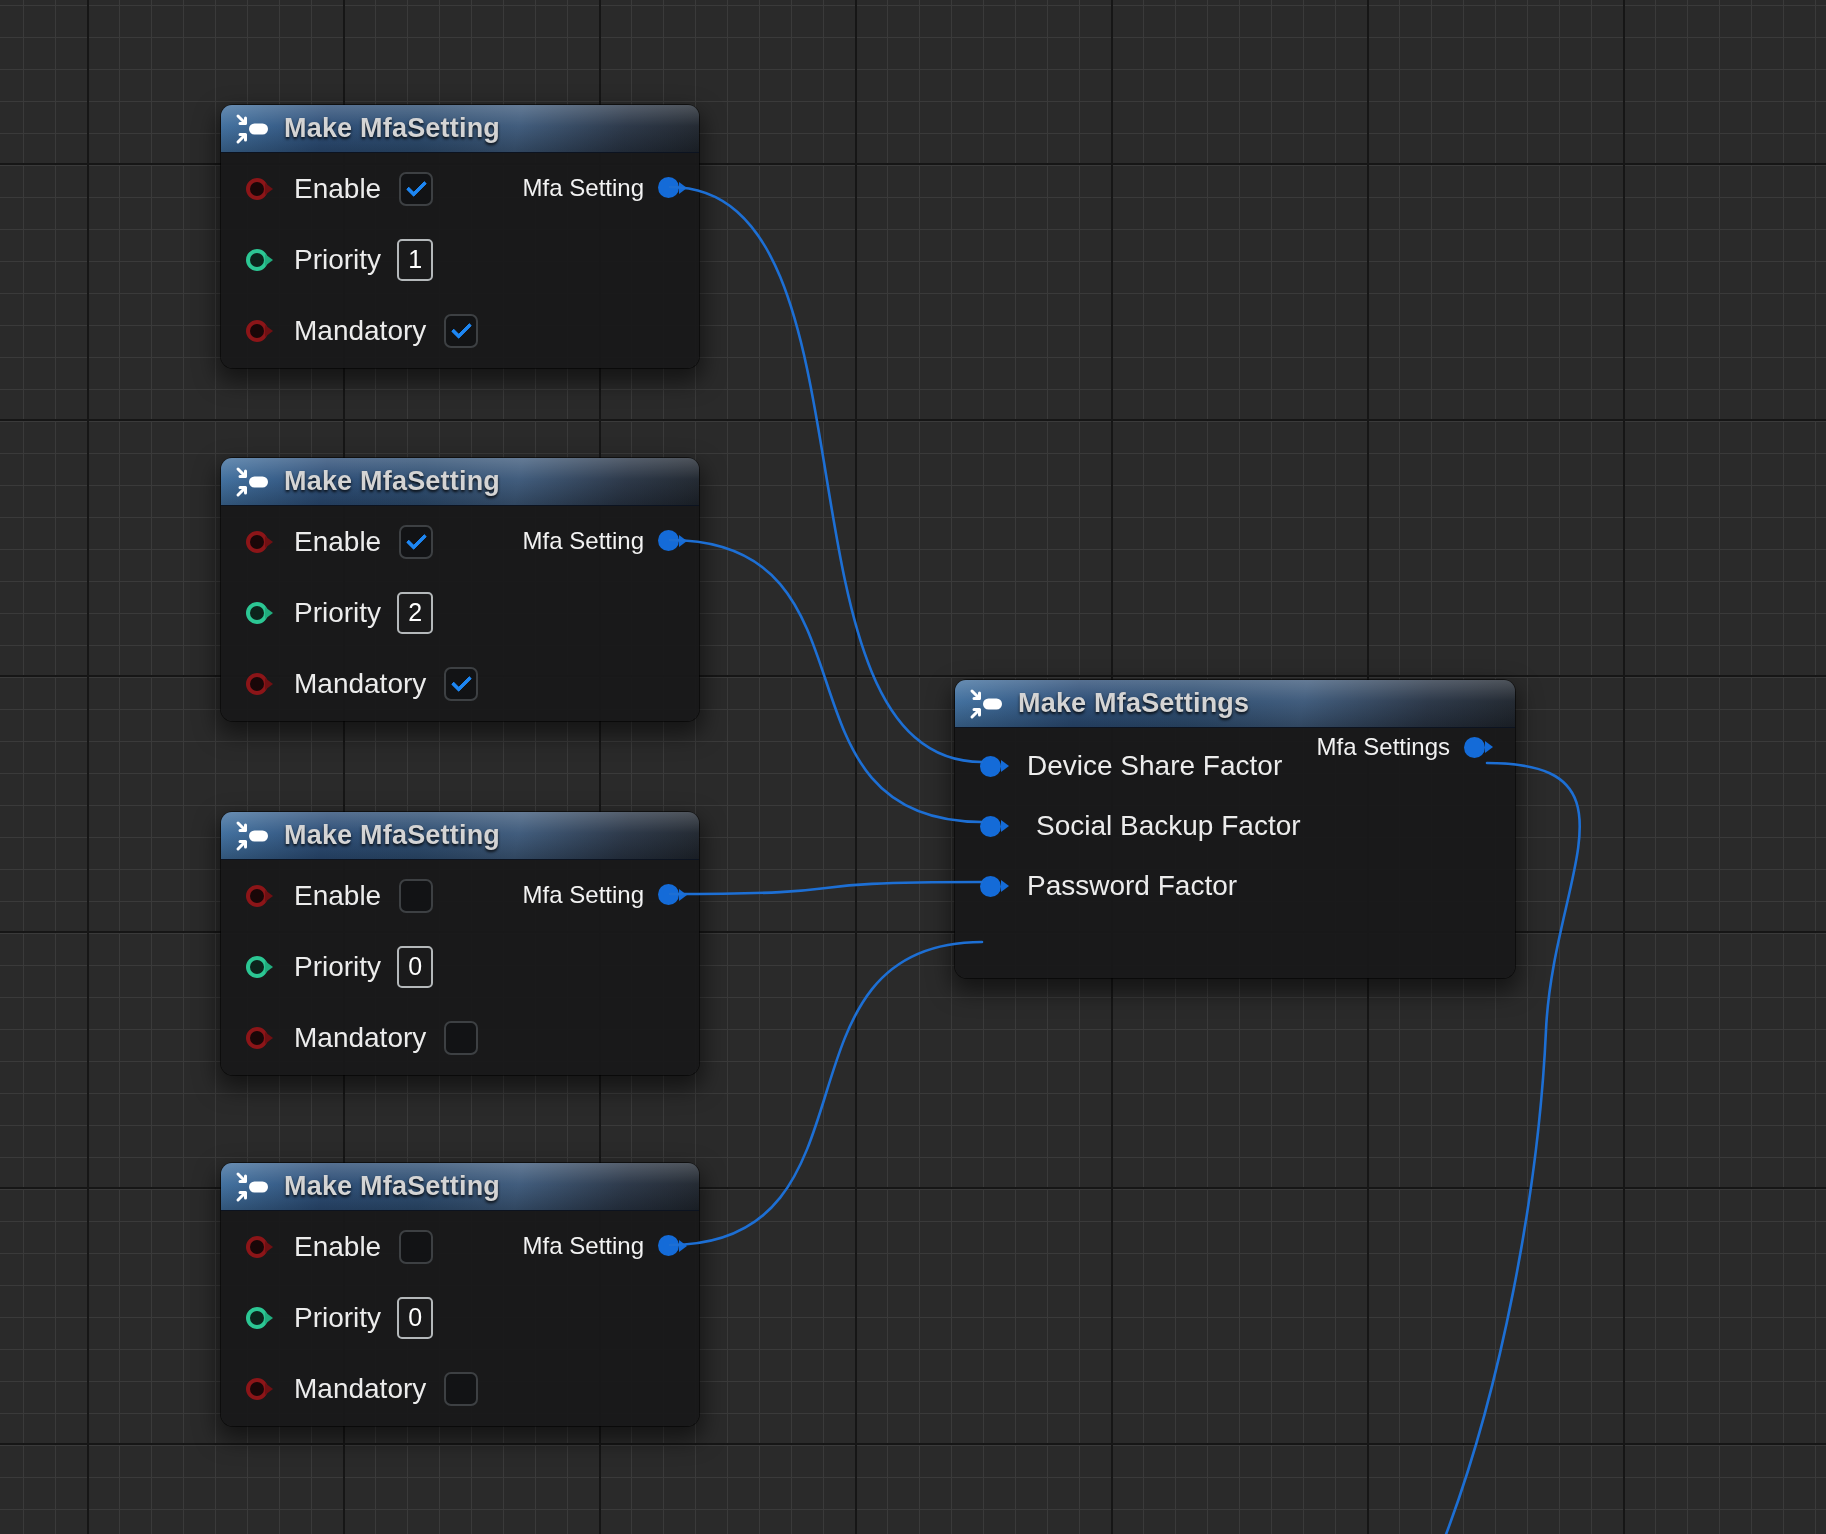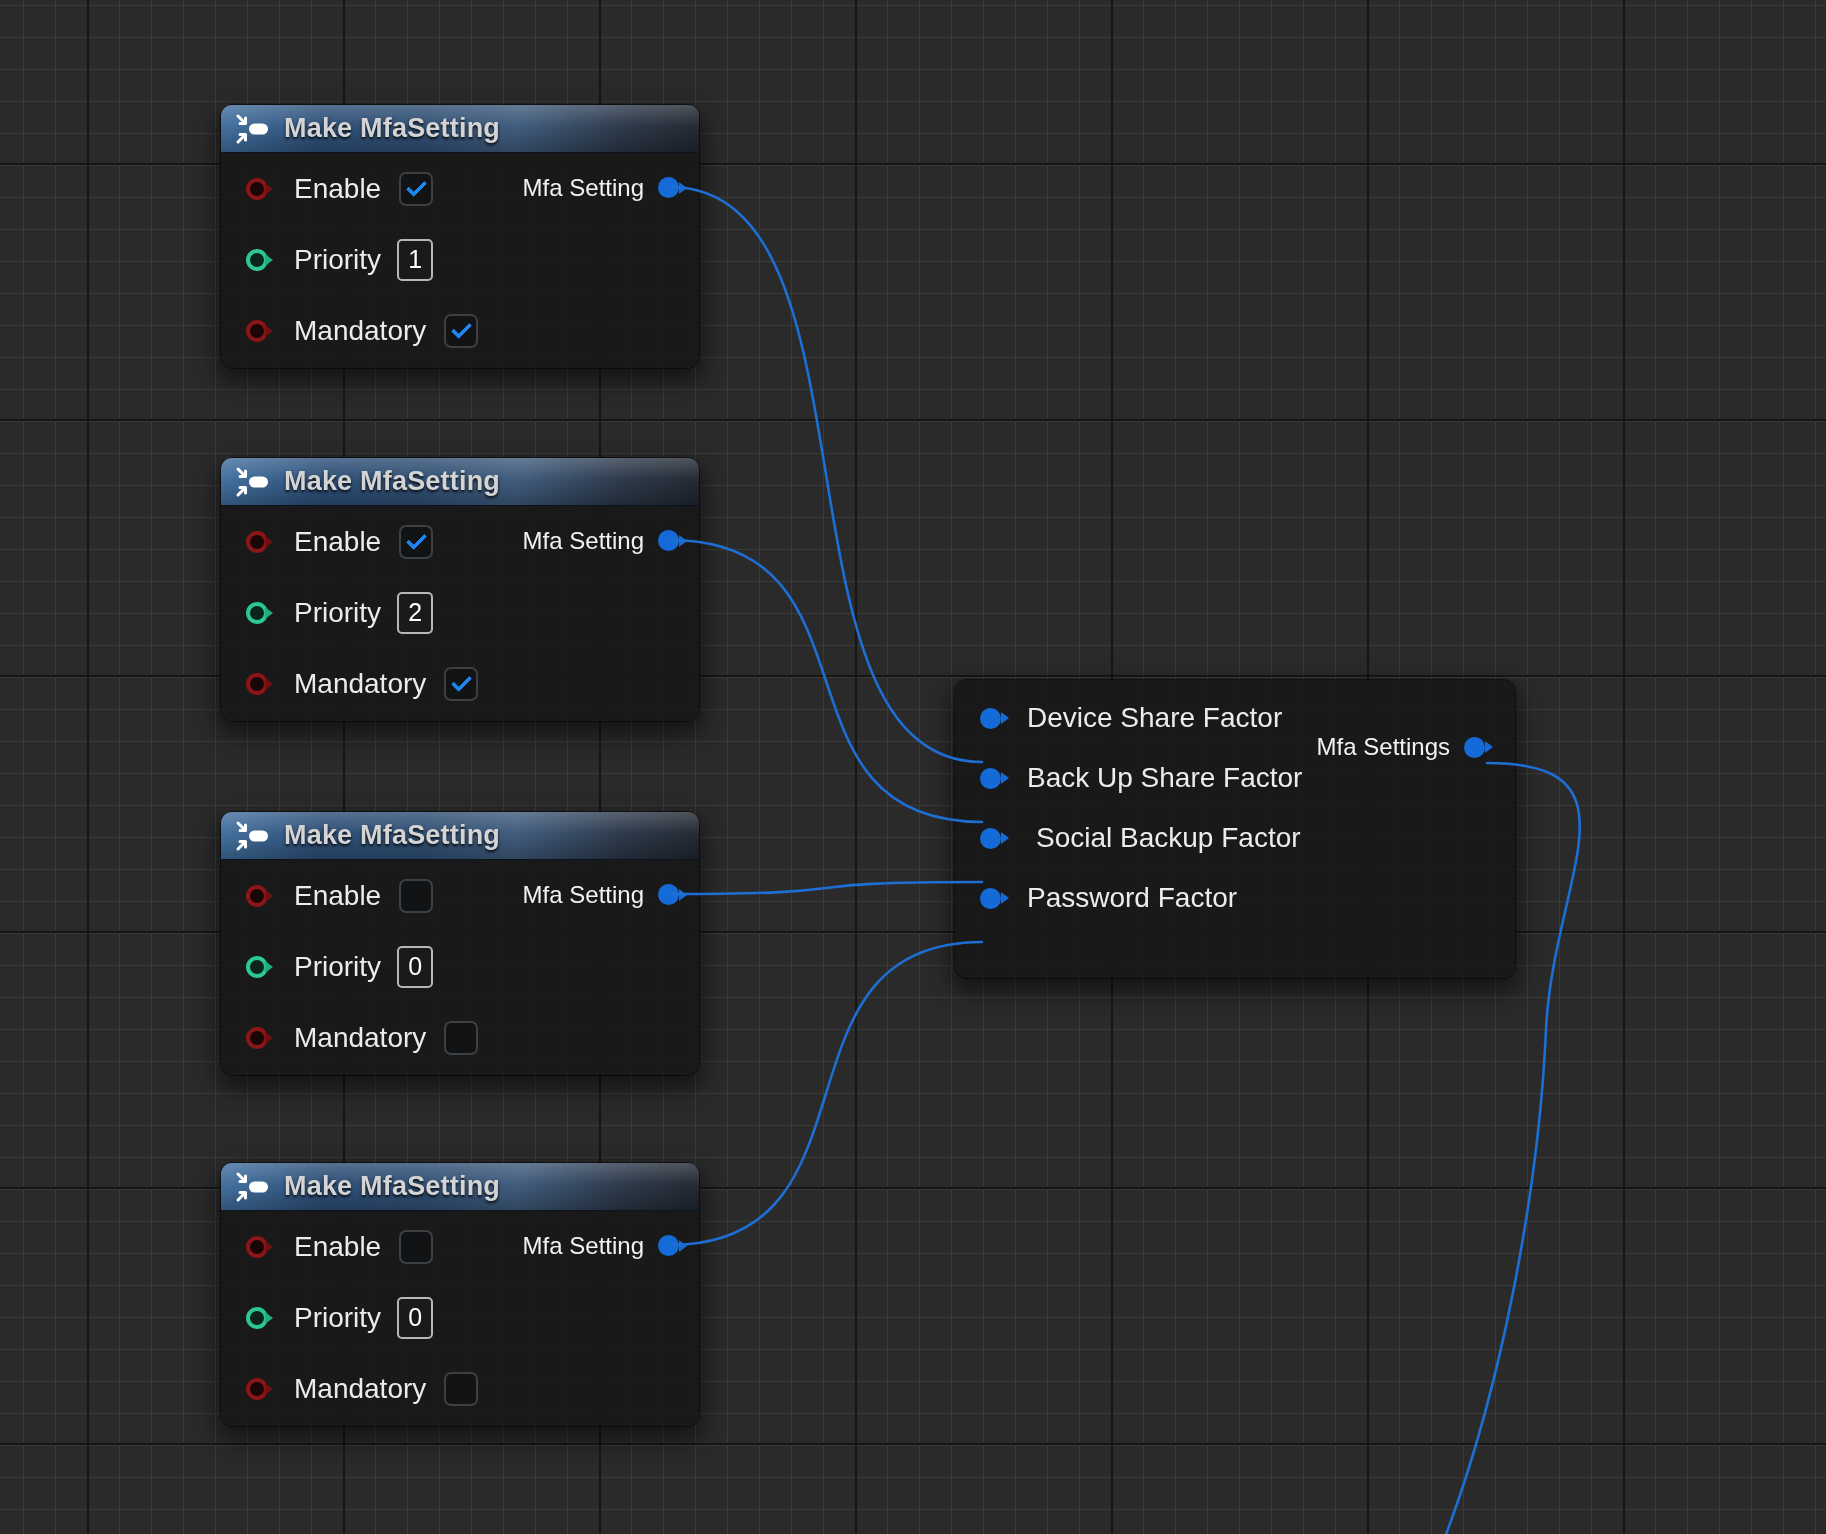--- a/index.html
+++ b/index.html
@@ -224,33 +224,43 @@
           <span class="valuebox">0</span>
         </div>
         <div class="pin-row" style="height: 71px;">
           <span class="pin bool"></span>
           <span class="pin-label">Mandatory</span>
           <span class="checkbox"></span>
         </div>
       </div>
     </div>
     <div class="bp-node" style="left: 955px; top: 680px; width: 560px; height: 298px;">
+      <div class="node-header">
+        <span class="node-icon">
+          <svg width="36" height="32" viewBox="0 0 36 32">
+            <g stroke="#ffffff" stroke-width="3" fill="none" stroke-linecap="round" stroke-linejoin="round">
+              <path d="M3 3 L10 10"></path>
+              <path d="M10.5 5 L10.5 10.5 L5 10.5"></path>
+              <path d="M3 29 L10 22"></path>
+              <path d="M10.5 27 L10.5 21.5 L5 21.5"></path>
+            </g>
+            <rect x="14" y="10.5" width="19" height="11" rx="5.5" fill="#ffffff"></rect>
+          </svg>
+        </span>
+        <span class="node-title">Make MfaSettings</span>
+      </div>
       <div class="out-row" style="top: 37px; height: 60px; right: 30px;">
         <span class="out-label">Mfa Settings</span>
         <span class="pin struct"></span>
       </div>
       <div class="node-body" style="padding-top: 8px;">
         <div class="pin-row" style="height: 60px;">
           <span class="pin struct"></span>
           <span class="pin-label">Device Share Factor</span>
         </div>
-        <div class="pin-row" style="height: 60px;">
-          <span class="pin struct"></span>
-          <span class="pin-label">Back Up Share Factor</span>
-        </div>
         <div class="pin-row" style="height: 60px; gap: 9px;">
           <span class="pin struct"></span>
           <span class="pin-label">Social Backup Factor</span>
         </div>
         <div class="pin-row" style="height: 60px;">
           <span class="pin struct"></span>
           <span class="pin-label">Password Factor</span>
         </div>
       </div>
     </div>

